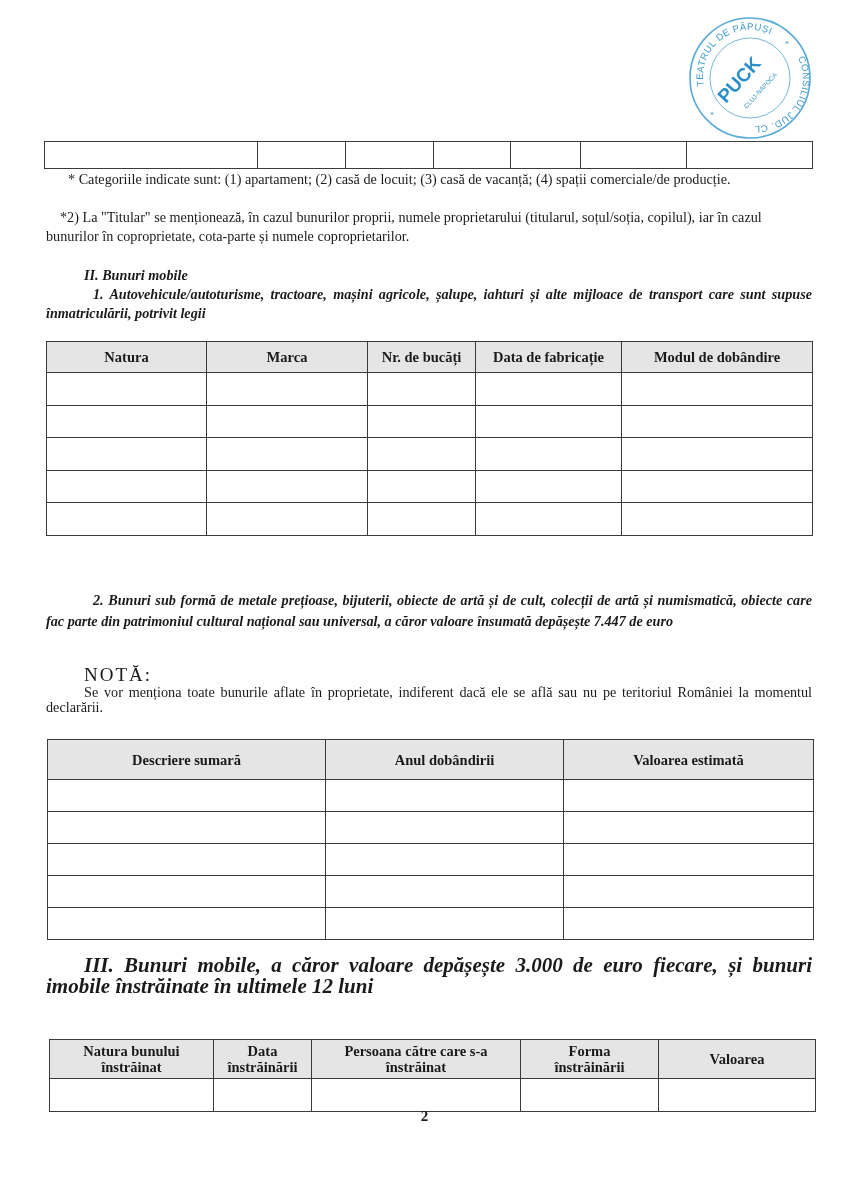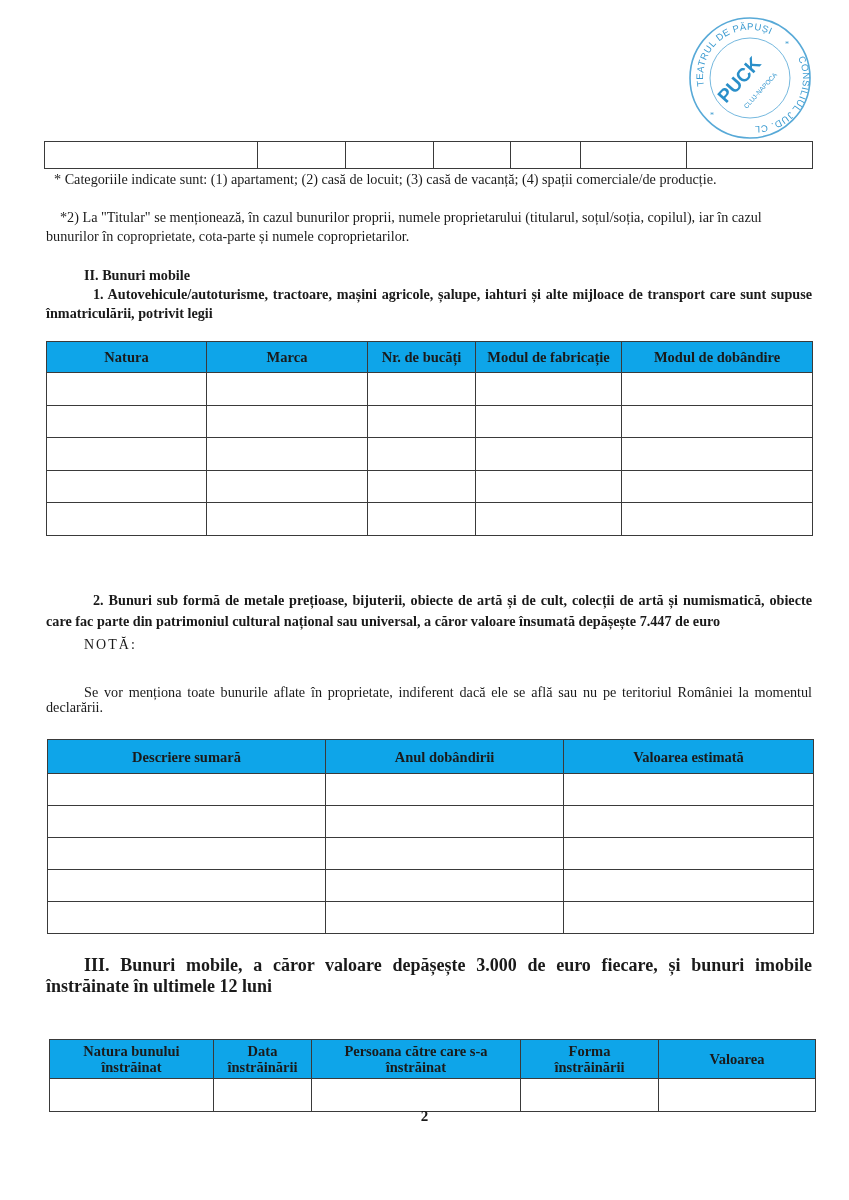--- a/index.html
+++ b/index.html
@@ -1,24 +1,24 @@
 <!DOCTYPE html>
 <html><head>
 <meta charset="utf-8">
 <style>
   html, body { margin: 0; padding: 0; background: #ffffff; }
   body { width: 849px; height: 1200px; position: relative; overflow: hidden;
          font-family: "Liberation Serif", "DejaVu Serif", serif; color: #1a1a1a; }
   .abs { position: absolute; }
   .p { font-size: 14.2px; line-height: 19px; margin: 0; text-align: justify; }
-  .b { font-weight: bold; }
+  .b { font-weight: bold; font-style: italic; }
   .narrow { font-family: "Liberation Sans Narrow", "Liberation Serif", serif; }
   table { border-collapse: collapse; position: absolute; table-layout: fixed; }
   td, th { border: 1.3px solid #3a3a3a; padding: 0; font-size: 14.5px; text-align: center; vertical-align: middle; }
-  th { background: #0ea5e9; font-weight: bold; line-height: 16px; }
+  th { background: #e5e5e5; font-weight: bold; line-height: 16px; }
   .stamp { position: absolute; left: 686px; top: 14px; width: 128px; height: 128px; }
   .pagenum { position: absolute; left: 0; width: 849px; top: 1108px; text-align: center; font-weight: bold; font-size: 15px; }
 </style>
 </head>
 <body>
 
 <div class="stamp">
   <svg width="128" height="128" viewBox="0 0 128 128">
     <defs>
       <path id="arcTop" d="M 18 72 A 47 47 0 0 1 104 38"></path>
@@ -60,40 +60,40 @@
     <td></td>
     <td></td>
     <td></td>
     <td></td>
     <td></td>
     <td></td>
   </tr>
 </tbody>
   </table>
 
-<p class="p abs" style="left:40px; top:170px; width:766px; text-indent:14px;">* Categoriile indicate sunt: (1) apartament; (2) casă de locuit; (3) casă de vacanță; (4) spații comerciale/de producție.</p>
+<p class="p abs" style="left:54px; top:170px; width:766px; text-indent:14px;">* Categoriile indicate sunt: (1) apartament; (2) casă de locuit; (3) casă de vacanță; (4) spații comerciale/de producție.</p>
 <p class="p abs" style="left:46px; top:208px; width:766px; text-indent:14px; text-align:left;">*2) La "Titular" se menționează, în cazul bunurilor proprii, numele proprietarului (titularul, soțul/soția, copilul), iar în cazul bunurilor în coproprietate, cota-parte și numele coproprietarilor.</p>
 
 <p class="p abs b narrow" style="left:84px; top:266px;">II. Bunuri mobile</p>
 <p class="p abs b narrow" style="left:46px; top:285px; width:766px; text-indent:47px;">1. Autovehicule/autoturisme, tractoare, mașini agricole, șalupe, iahturi și alte mijloace de transport care sunt supuse înmatriculării, potrivit legii</p>
 
 <table style="left:46px; top:341px; width:766px;">
   <colgroup>
     <col style="width:160px">
       <col style="width:161px">
       <col style="width:108px">
       <col style="width:146px">
       <col style="width:191px">
   </colgroup>
   <tbody>
       <tr style="height:31px">
     <th class="narrow">Natura</th>
     <th class="narrow">Marca</th>
     <th class="narrow">Nr. de bucăți</th>
-    <th class="narrow">Modul de fabricație</th>
+    <th class="narrow">Data de fabricație</th>
     <th class="narrow">Modul de dobândire</th>
   </tr>
   <tr style="height:33px">
         <td></td>
         <td></td>
         <td></td>
         <td></td>
         <td></td>
       </tr>
   <tr style="height:32px">
@@ -121,31 +121,31 @@
         <td></td>
         <td></td>
         <td></td>
         <td></td>
         <td></td>
       </tr>
 </tbody>
   </table>
 
 <p class="p abs b" style="left:46px; top:590px; width:766px; text-indent:47px; line-height:21px;">2. Bunuri sub formă de metale prețioase, bijuterii, obiecte de artă și de cult, colecții de artă și numismatică, obiecte care fac parte din patrimoniul cultural național sau universal, a căror valoare însumată depășește 7.447 de euro</p>
-<p class="p abs" style="left:84px; top:635px; letter-spacing:2px; font-size:14px;">NOTĂ:</p>
+<p class="p abs" style="left:84px; top:665px; letter-spacing:2px; font-size:19px;">NOTĂ:</p>
 <p class="p abs" style="left:46px; top:685px; width:766px; text-indent:38px; line-height:15px;">Se vor menționa toate bunurile aflate în proprietate, indiferent dacă ele se află sau nu pe teritoriul României la momentul declarării.</p>
 
 <table style="left:47px; top:739px; width:766px;">
   <colgroup>
     <col style="width:278px">
       <col style="width:238px">
       <col style="width:250px">
   </colgroup>
   <tbody>
-      <tr style="height:34px">
+      <tr style="height:40px">
     <th class="narrow">Descriere sumară</th>
     <th class="narrow">Anul dobândirii</th>
     <th class="narrow">Valoarea estimată</th>
   </tr>
   <tr style="height:32px">
         <td></td>
         <td></td>
         <td></td>
       </tr>
   <tr style="height:32px">
@@ -164,21 +164,21 @@
         <td></td>
       </tr>
   <tr style="height:32px">
         <td></td>
         <td></td>
         <td></td>
       </tr>
 </tbody>
   </table>
 
-<p class="p abs b narrow" style="left:46px; top:955px; width:766px; text-indent:38px; line-height:21px; font-size:18px;">III. Bunuri mobile, a căror valoare depășește 3.000 de euro fiecare, și bunuri imobile înstrăinate în ultimele 12 luni</p>
+<p class="p abs b narrow" style="left:46px; top:955px; width:766px; text-indent:38px; line-height:21px; font-size:21px;">III. Bunuri mobile, a căror valoare depășește 3.000 de euro fiecare, și bunuri imobile înstrăinate în ultimele 12 luni</p>
 
 <table style="left:49px; top:1011px; width:766px;margin-top:28px;">
   <colgroup>
     <col style="width:164px">
       <col style="width:98px">
       <col style="width:209px">
       <col style="width:138px">
       <col style="width:157px">
   </colgroup>
   <tbody>

